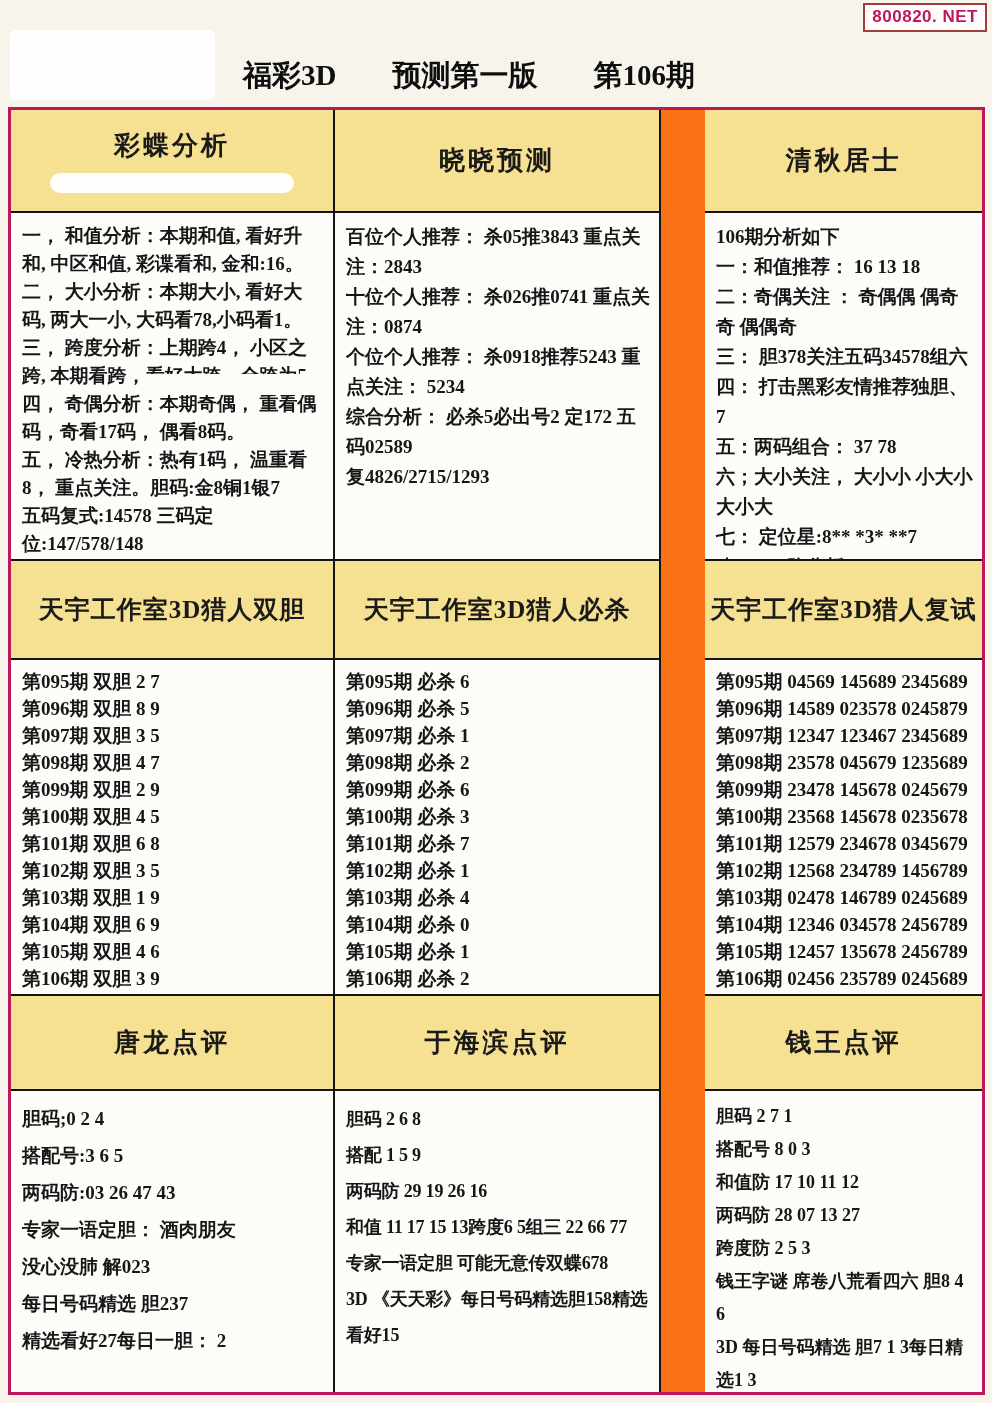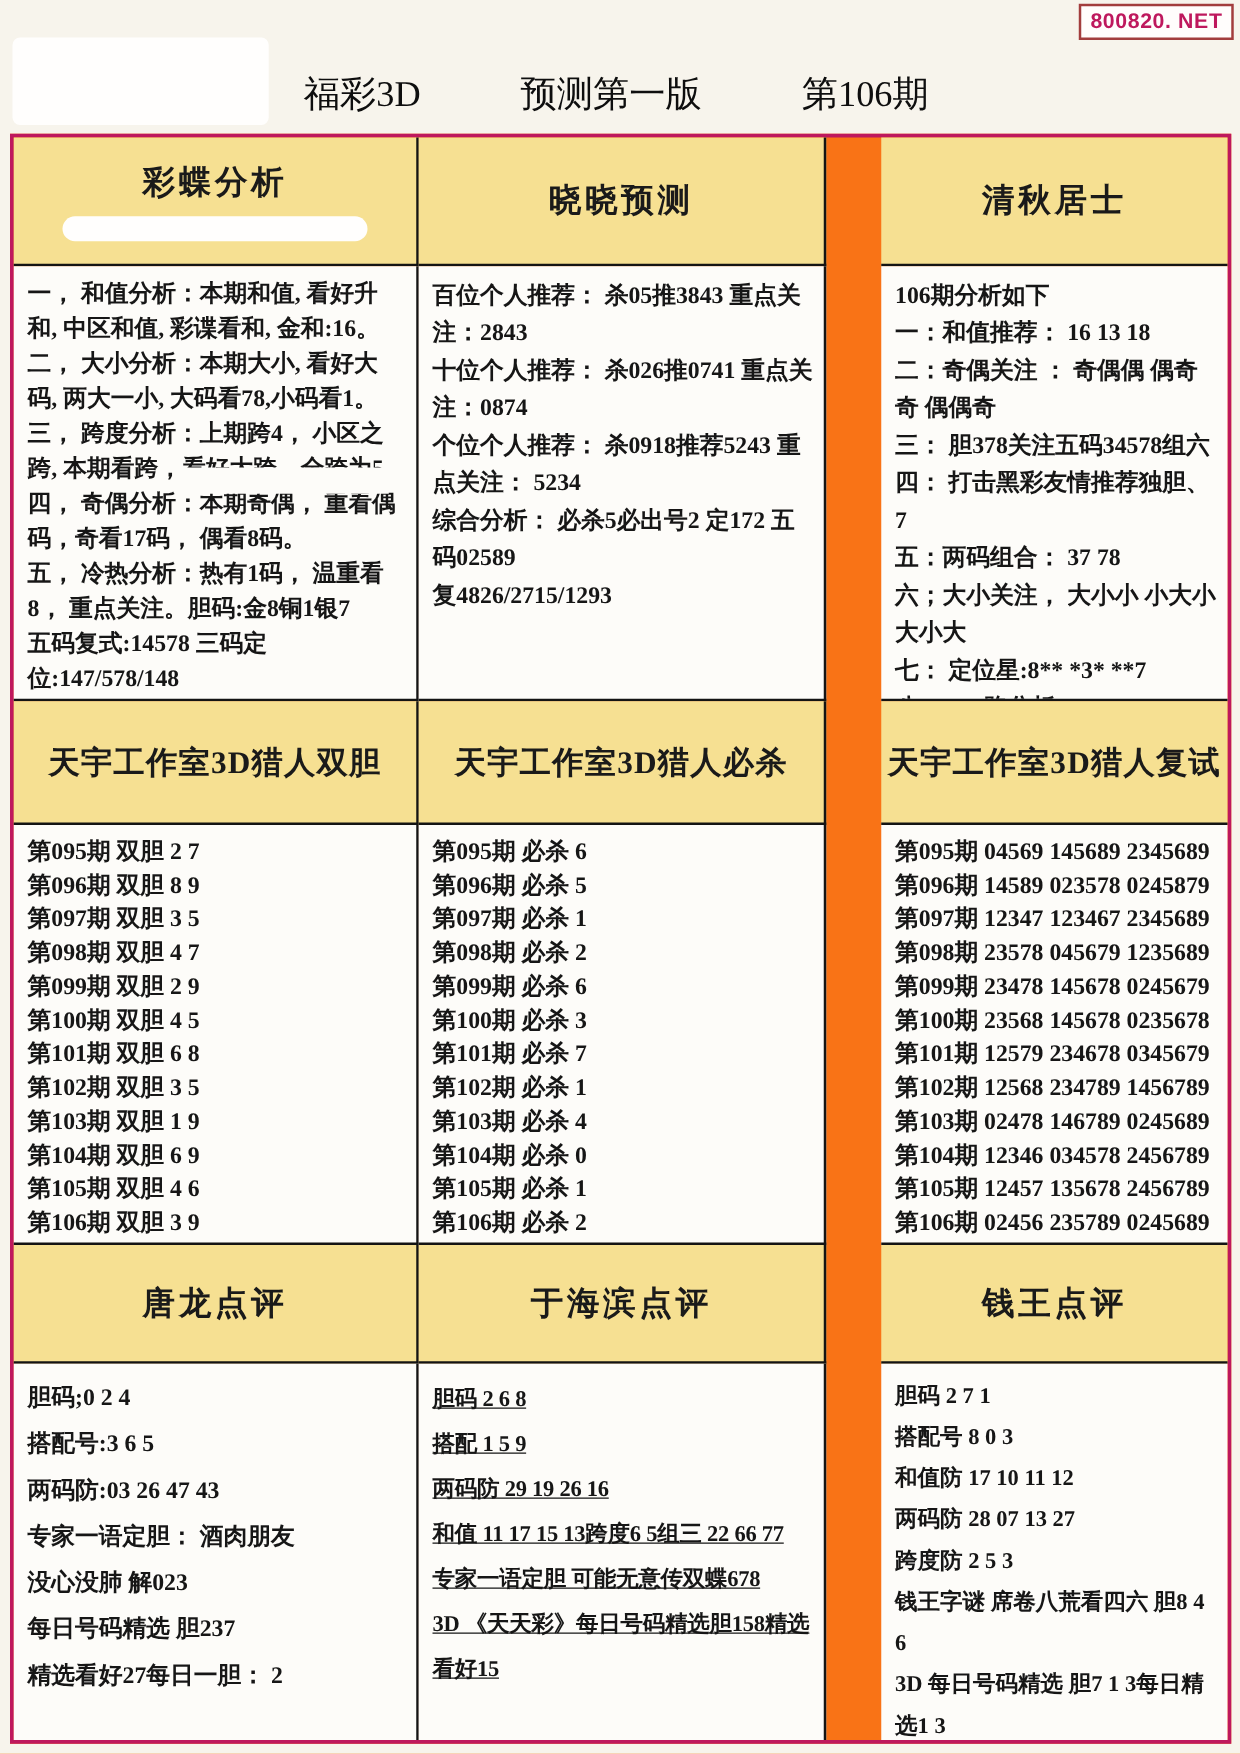--- a/index.html
+++ b/index.html
@@ -19,21 +19,21 @@
   .watermark-box {
     position: absolute; top: 3px; right: 5px;
     border: 2px solid #a23d3d; color: #be185d; background: #fffdfc;
     font-family: "Liberation Sans", "DejaVu Sans", sans-serif;
     font-weight: bold; font-size: 17px; padding: 2px 7px 3px 7px;
     letter-spacing: 0.5px;
   }
   .page-title {
     position: absolute; top: 56px; left: 0; width: 100%;
     display: flex; justify-content: flex-start; padding-left: 243px;
-    gap: 80px; font-size: 29px; font-weight: normal; color: #0e0e0e;
+    gap: 56px; font-size: 29px; font-weight: bold; color: #0e0e0e;
     white-space: nowrap;
   }
   
   .board {
     position: absolute; left: 8px; top: 107px; width: 977px; height: 1288px;
     border: 3px solid #be185d; background: #f97316;
     display: grid;
     grid-template-columns: 324px 326px 1fr;
     grid-template-rows: 103px 348px 99px 336px 95px auto;
   }
@@ -59,21 +59,21 @@
     font-weight: bold; font-size: 19px; line-height: 28px;
     background: #fdfcf9;
   }
   .content p { margin: 0; }
   .c-r1c2 { line-height: 30px; }
   .c-r1c3 { line-height: 30px; }
   .list .line { white-space: nowrap; }
   .c-r2 { line-height: 27px; padding-top: 8px; }
   .c-r3c1 { line-height: 37px; }
   .c-r3c2 { line-height: 36px; padding-top: 10px; font-size: 18px; letter-spacing: -0.2px; }
-  .c-r3c2 .line { white-space: normal; text-decoration: underline; }
+  .c-r3c2 .line { white-space: normal; }
   .c-r3c3 { line-height: 33px; padding-top: 9px; font-size: 18px; }
   .c-r3c3 .line { white-space: normal; }
   
   .half-erased { position: relative; display: inline-block; }
   .half-erased::after {
     content: ""; position: absolute; left: -2px; right: -4px; top: 42%; bottom: -5px;
     background: #fdfcf9;
   }
 </style>
 </head>

